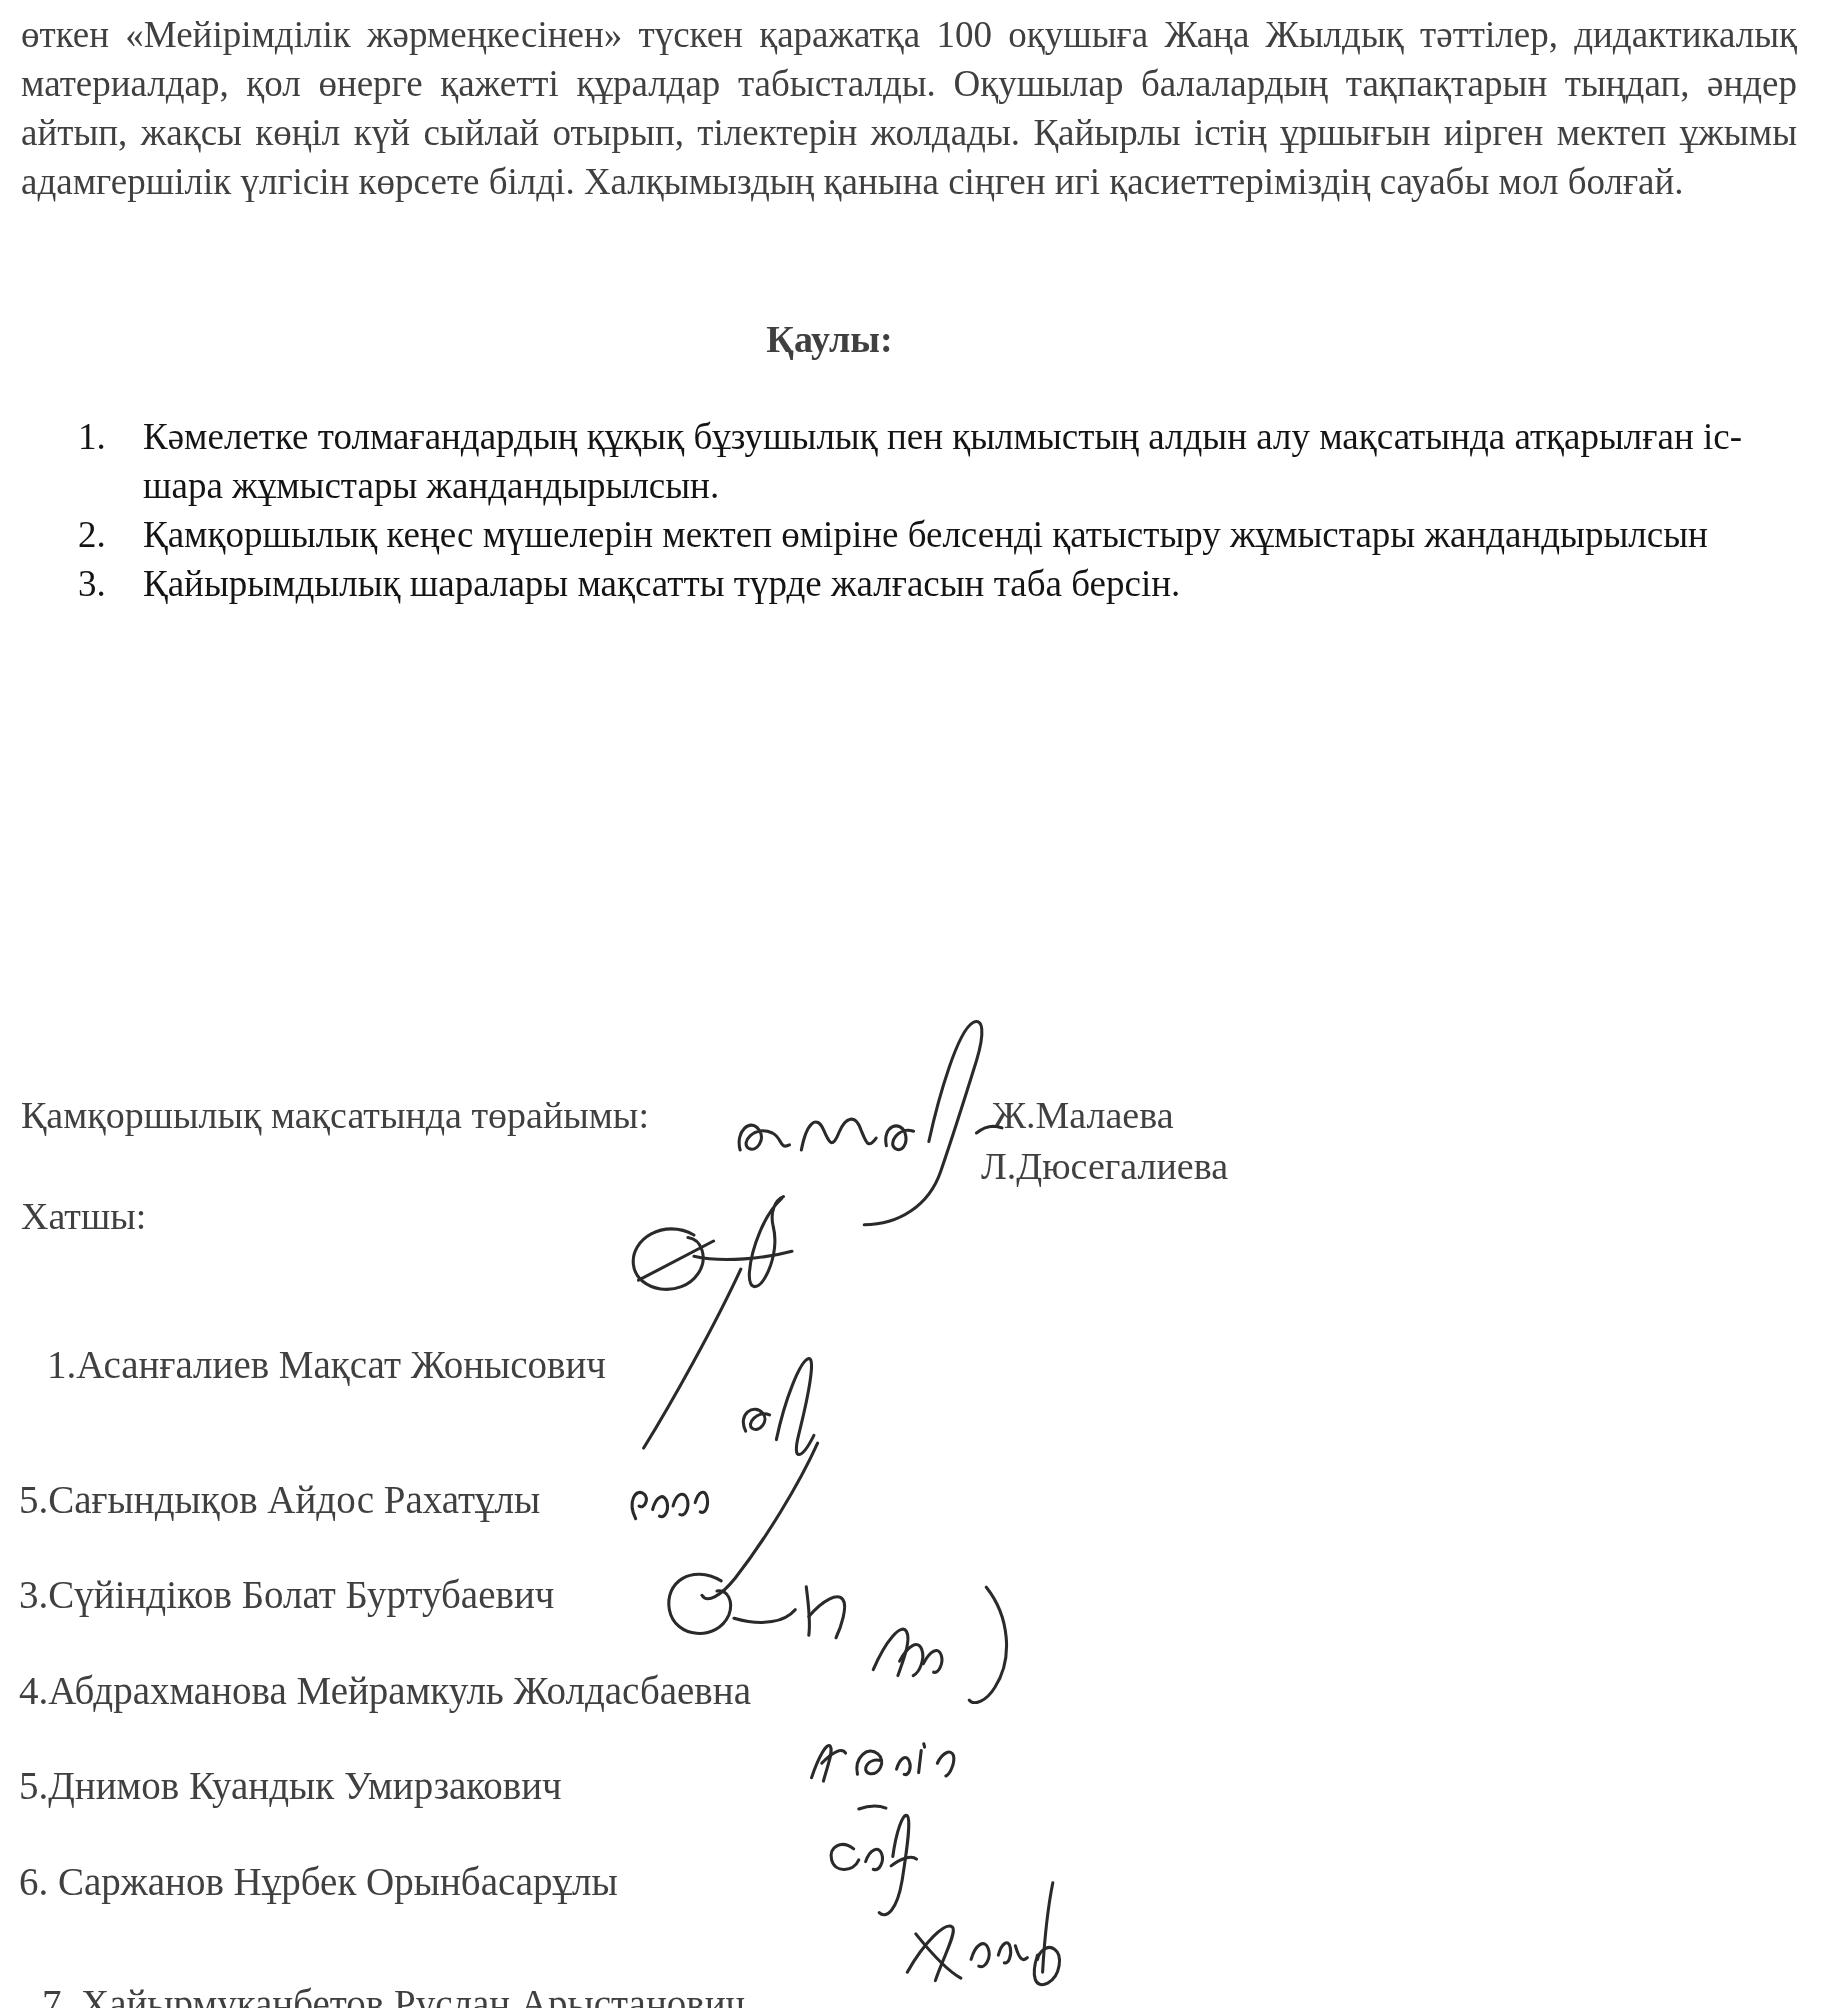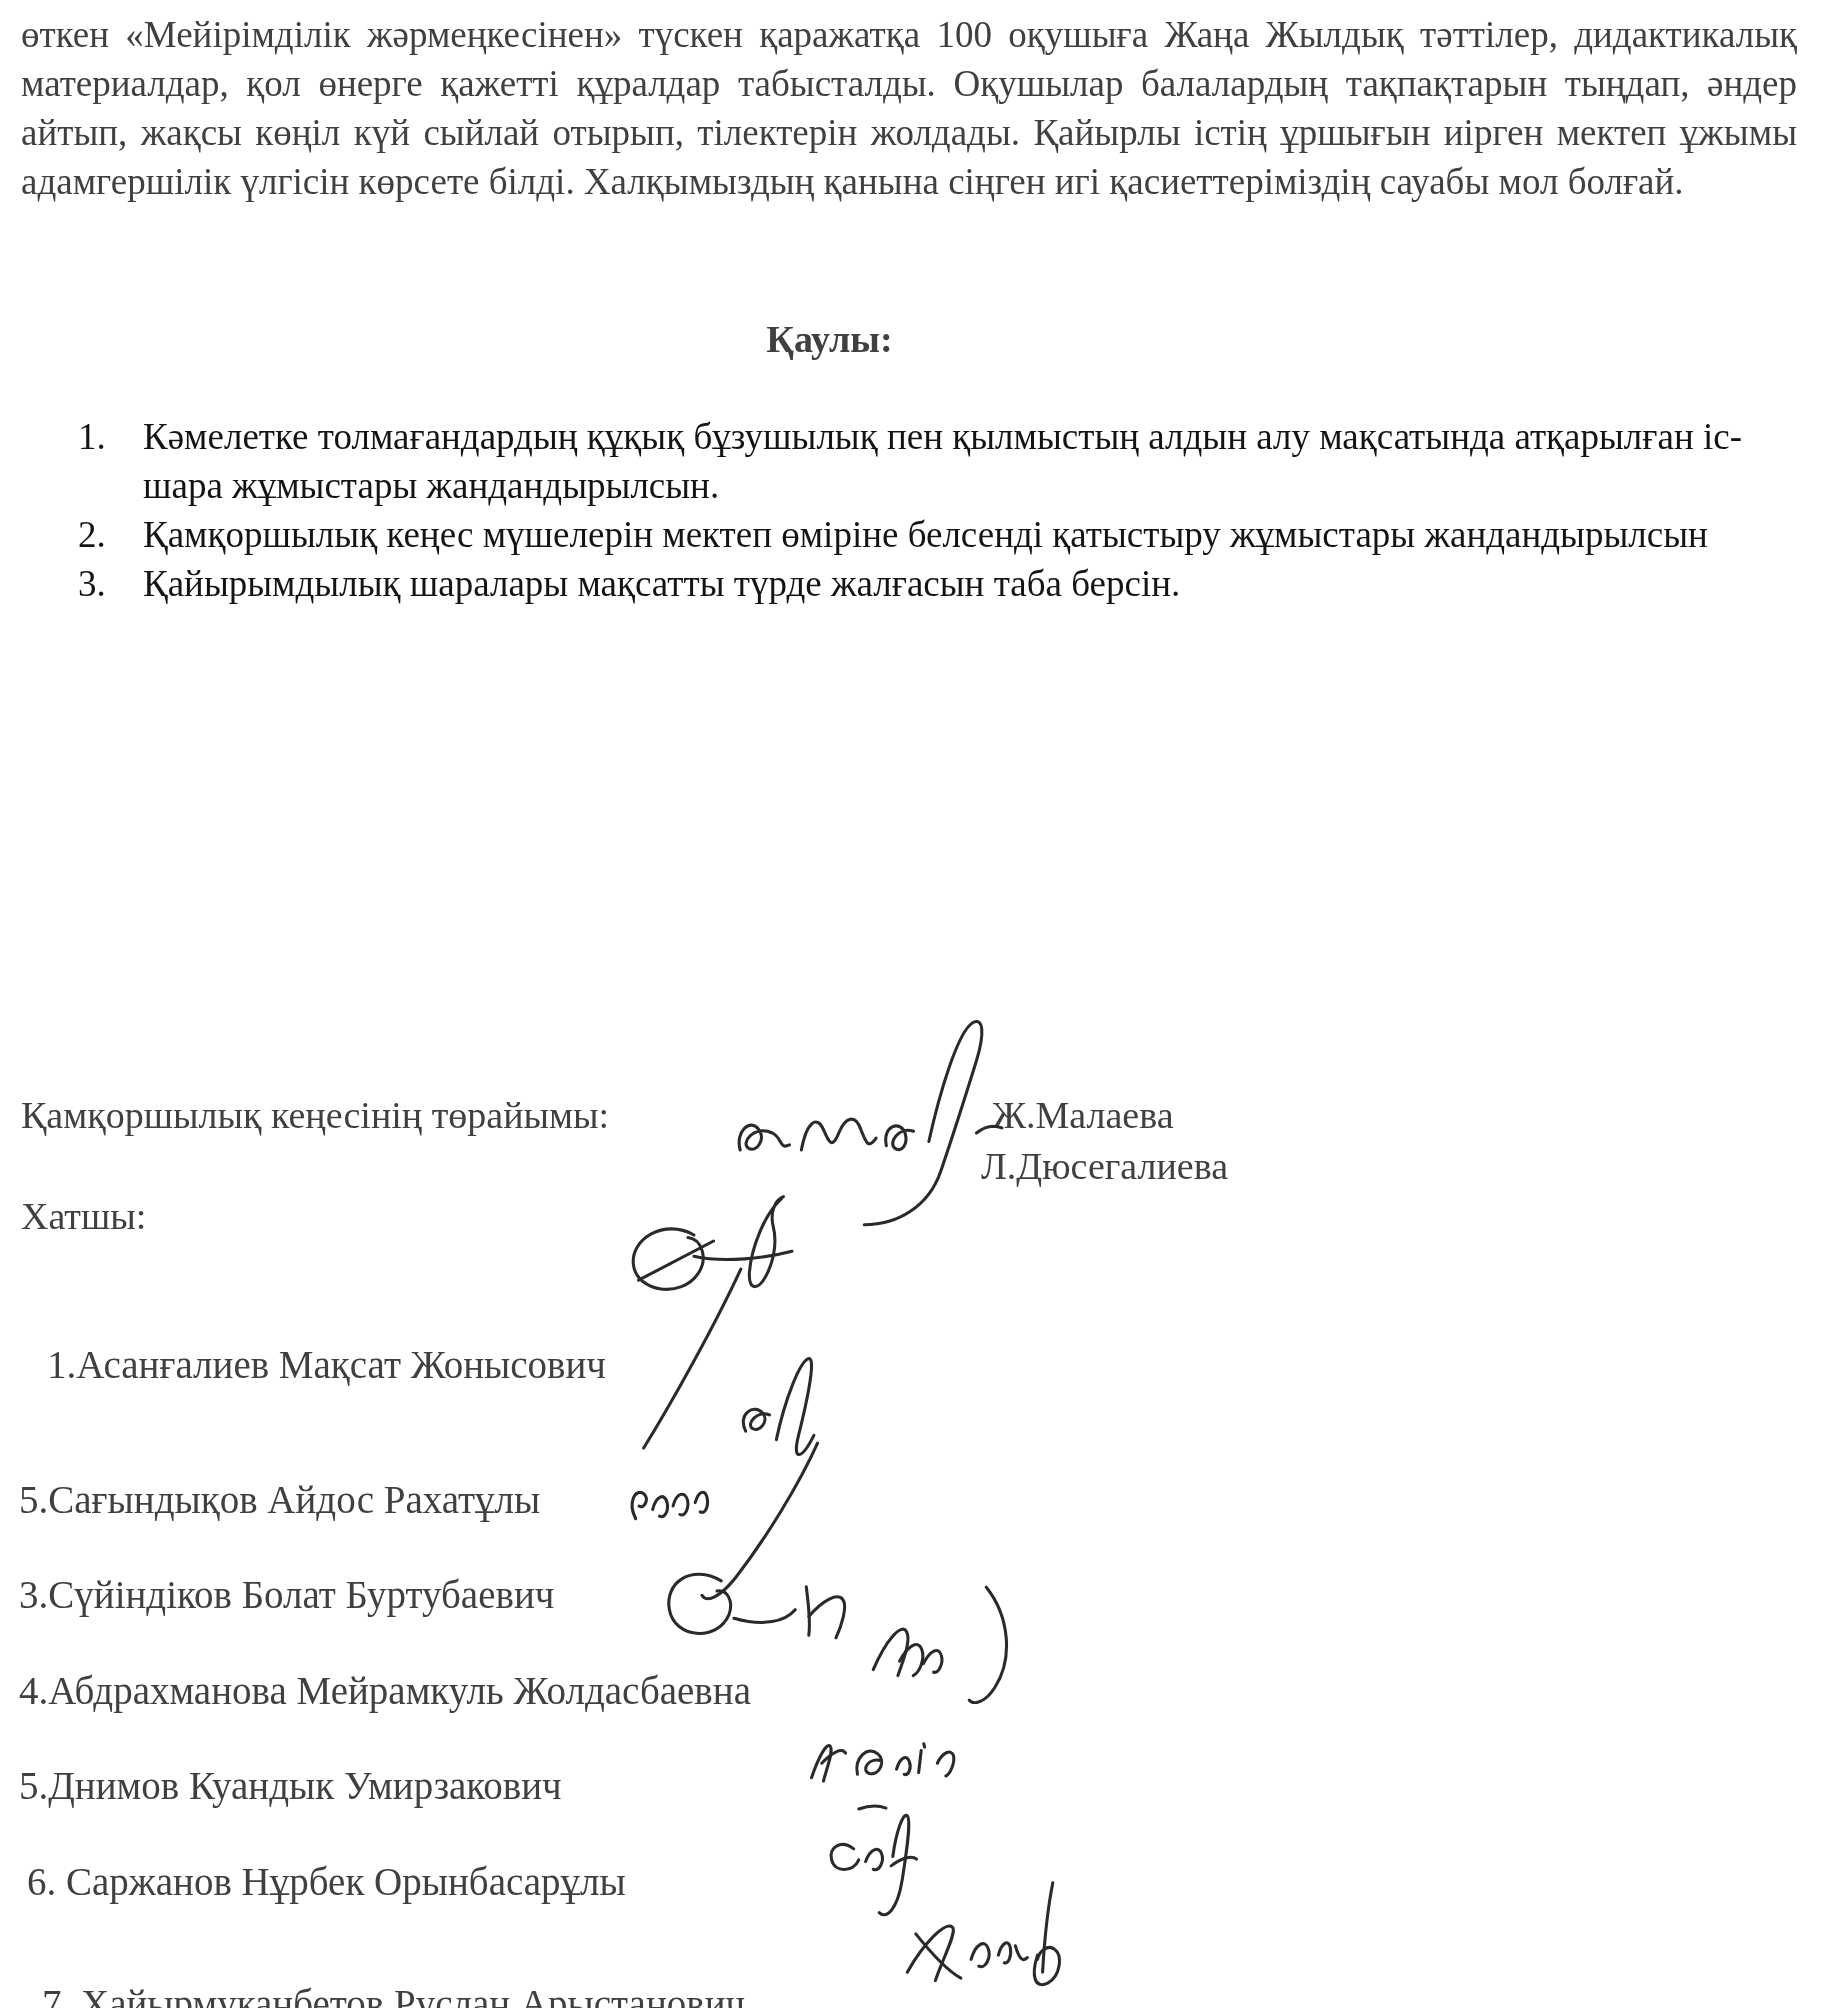--- a/index.html
+++ b/index.html
@@ -68,21 +68,21 @@
     position: absolute;
     left: 19px;
     font-size: 39px;
     white-space: nowrap;
   }
   #member-1 { top: 1342px; margin-left: 28px; }
   #member-2 { top: 1477px; }
   #member-3 { top: 1572px; }
   #member-4 { top: 1668px; }
   #member-5 { top: 1763px; }
-  #member-6 { top: 1859px; margin-left: 8px; }
+  #member-6 { top: 1859px; }
   #member-7 { top: 1981px; margin-left: 23px; }
 
   .sig {
     position: absolute;
     pointer-events: none;
   }
   .sig path {
     fill: none;
     stroke: #2a2a2a;
     stroke-width: 3.6;
@@ -114,21 +114,21 @@
   <div class="resolution-item">
     <span class="num">2.</span>
     <span class="txt">Қамқоршылық кеңес мүшелерін мектеп өміріне белсенді қатыстыру жұмыстары жандандырылсын</span>
   </div>
   <div class="resolution-item">
     <span class="num">3.</span>
     <span class="txt">Қайырымдылық шаралары мақсатты түрде жалғасын таба берсін.</span>
   </div>
 </div>
 
-<div id="role-chairwoman" class="official-role scan-text">Қамқоршылық кеңесінің төрайымы:</div>
+<div id="role-chairwoman" class="official-role scan-text">Қамқоршылық мақсатында төрайымы:</div>
 <div id="name-chairwoman" class="official-name scan-text">Ж.Малаева</div>
 
 <div id="role-secretary" class="official-role scan-text">Хатшы:</div>
 <div id="name-secretary" class="official-name scan-text">Л.Дюсегалиева</div>
 
 <div id="member-1" class="member-row scan-text">1.Асанғалиев Мақсат Жонысович</div>
 <div id="member-2" class="member-row scan-text">5.Сағындықов Айдос Рахатұлы</div>
 <div id="member-3" class="member-row scan-text">3.Сүйіндіков Болат Буртубаевич</div>
 <div id="member-4" class="member-row scan-text">4.Абдрахманова Мейрамкуль Жолдасбаевна</div>
 <div id="member-5" class="member-row scan-text">5.Днимов Куандык Умирзакович</div>

